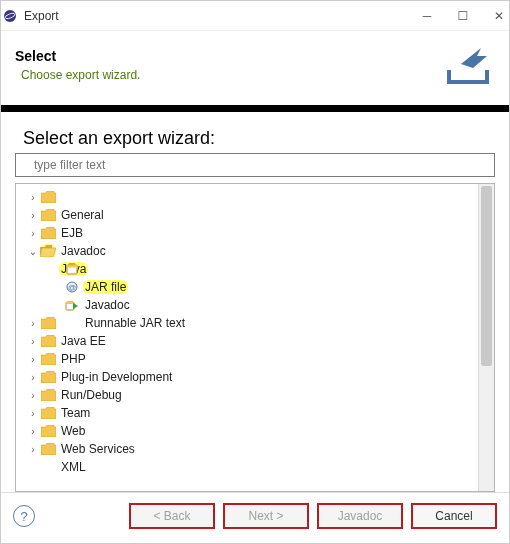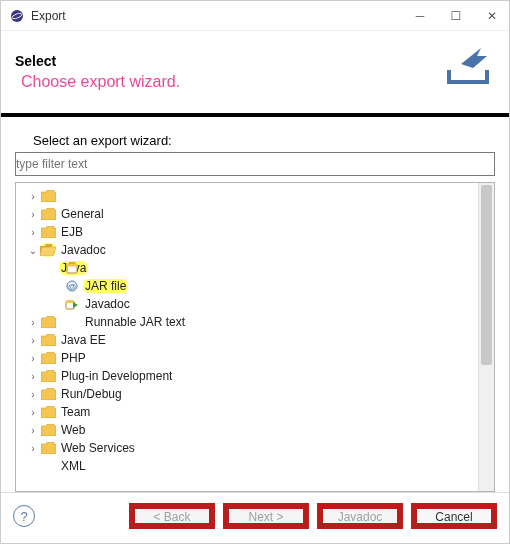--- a/index.html
+++ b/index.html
@@ -1,44 +1,44 @@
 <!DOCTYPE html>
 <html><head>
 <meta charset="utf-8">
 <style>
   * { box-sizing: border-box; font-family: "Segoe UI", Tahoma, sans-serif; }
   body { margin: 0; background: #fff; width: 510px; height: 544px; overflow: hidden; border:1px solid #ccc; display:flex; flex-direction:column; }
-  .titlebar { display:flex; align-items:center; height:30px; padding:0 8px; border-bottom:1px solid #eee; }
+  .titlebar { display:flex; align-items:center; height:30px; padding:0 1px; border-bottom:1px solid #eee; }
   .titlebar .app-icon { width:16px; height:16px; margin-right:6px; display:inline-flex; align-items:center; justify-content:center;}
   .titlebar .title { font-size:12px; color:#333; flex:1; }
   .titlebar .win-controls { display:flex; gap:18px; color:#555; font-size:12px;}
   .titlebar .win-controls span { cursor:pointer; width:18px; text-align:center;}
-  .header { display:flex; padding:6px 14px 22px 14px; border-bottom:4px solid #000000; align-items:flex-end;}
+  .header { display:flex; padding:6px 14px 14px 14px; border-bottom:7px solid #000000; align-items:center;}
   .header-text { flex:1; }
   .header-title { font-size:14px; font-weight:bold; margin:2px 0 4px 0;}
-  .header-sub { font-size:16px; color:#ec4899; margin-left:6px;}
+  .header-sub { font-size:12px; color:#4d7c0f; margin-left:6px;}
   .header-icon { width:54px; height:54px; display:flex; align-items:center; justify-content:center; }
   .body { padding:10px 14px 0 14px; flex:1; display:flex; flex-direction:column; overflow:hidden;}
-  .prompt-label { font-size:13px; margin:6px 0 4px 18px;}
-  .filter-input { width:100%; height:24px; font-size:12px; padding:2px 0; border:1px solid #7a7a7a; outline:none; color:#888;}
+  .prompt-label { font-size:18px; margin:6px 0 4px 8px;}
+  .filter-input { width:100%; height:24px; font-size:12px; padding:2px 18px; border:1px solid #7a7a7a; outline:none; color:#888;}
   .tree-wrap { flex:1; border:1px solid #b5b5b5; margin-top:6px; display:flex; overflow:hidden; background:#fff;}
   .tree { flex:1; overflow-y:auto; padding:4px 0;}
   .scrollbar { width:16px; background:#f0f0f0; border-left:1px solid #ddd; position:relative;}
   .scroll-thumb { position:absolute; top:2px; left:2px; right:2px; height:180px; background:#c8c8c8; border-radius:2px;}
   .node { display:flex; align-items:center; height:18px; font-size:12px; color:#222; white-space:nowrap;}
   .node .expander { width:14px; text-align:center; color:#666; font-size:10px; cursor:pointer; user-select:none;}
   .node .expander.empty { color:transparent; }
   .node .ficon { width:16px; height:14px; margin-right:3px; display:inline-flex; align-items:center; justify-content:center;}
   .node .label { padding:0 2px;margin-top:36px;}
   .hl { background:#ffff66;border-radius:6px; }
   .indent1 { padding-left:10px;}
   .indent2 { padding-left:34px;}
   .footer { border-top:1px solid #ddd; padding:10px 12px 14px 12px; display:flex; align-items:center; gap:8px;}
   .help-icon { width:22px; height:22px; border:1.5px solid #5a7aa8; border-radius:50%; color:#5a7aa8; font-size:13px; display:flex; align-items:center; justify-content:center; cursor:pointer; margin-right:auto;}
-  .btn { width:86px; height:26px; font-size:12px; border:6px solid #b91c1c; background:#f7f7f7; color:#333; cursor:pointer;}
+  .btn { width:86px; height:26px; font-size:12px; border:2px solid #b91c1c; background:#f7f7f7; color:#333; cursor:pointer;}
   .btn:disabled { color:#a0a0a0; background:#f5f5f5; cursor:default;}
   svg { display:block; }
 </style>
 </head>
 <body>
 
 <div class="titlebar">
   <span class="app-icon">
     <svg width="14" height="14" viewBox="0 0 14 14">
         <circle cx="7" cy="7" r="6" fill="#3b3680"></circle>

